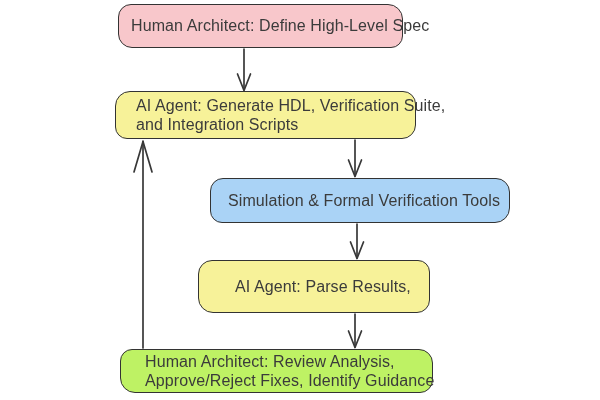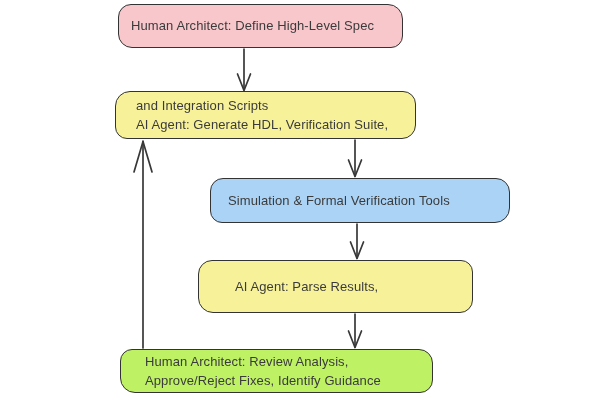--- a/index.html
+++ b/index.html
@@ -23,33 +23,33 @@
     z-index: 1;
   }
   .node {
     position: absolute;
     box-sizing: border-box;
     border: 1.7px solid #333333;
     display: flex;
     flex-direction: column;
     justify-content: center;
     z-index: 2;
-    font-size: 13px;
+    font-size: 16px;
     line-height: 19.5px;
     color: #3b3b3b;
     letter-spacing: 0.1px;
   }
   .node .line {
     white-space: nowrap;
   }
   
   .n-spec     { left: 118px; top: 4px;   width: 285px; height: 44px; padding-left: 12px; border-radius: 13px 15px 12px 14px; }
   .n-generate { left: 115px; top: 91px;  width: 301px; height: 48px; padding-left: 20px; border-radius: 15px 13px 14px 12px; }
   .n-simulate { left: 210px; top: 178px; width: 300px; height: 45px; padding-left: 17px; border-radius: 13px 14px 15px 12px; }
-  .n-parse    { left: 198px; top: 260px; width: 275px; height: 53px; padding-left: 36px; border-radius: 14px 12px 13px 15px; }
+  .n-parse    { left: 198px; top: 260px; width: 232px; height: 53px; padding-left: 36px; border-radius: 14px 12px 13px 15px; }
   .n-review   { left: 120px; top: 349px; width: 313px; height: 44px; padding-left: 35px; border-radius: 12px 14px 13px 15px; }
   .arrow-stroke {
     stroke: #383838;
     stroke-width: 1.7;
     fill: none;
     stroke-linecap: round;
     stroke-linejoin: round;
   }
 </style>
 </head>
@@ -83,22 +83,22 @@
       <path class="arrow-stroke" d="M143 348 L143 141"></path>
       <path class="arrow-stroke" d="M134 172 L143 141.5 L152 172"></path>
     </g>
   </svg>
 
   <div class="node n-spec" style="background: rgb(248, 199, 203);">
     <span class="line">Human Architect: Define High-Level Spec</span>
   </div>
 
   <div class="node n-generate" style="background: rgb(247, 242, 153);">
+    <span class="line">AI Agent: Generate HDL, Verification Suite,</span>
     <span class="line">and Integration Scripts</span>
-    <span class="line">AI Agent: Generate HDL, Verification Suite,</span>
   </div>
 
   <div class="node n-simulate" style="background: rgb(170, 211, 246);">
     <span class="line">Simulation &amp; Formal Verification Tools</span>
   </div>
 
   <div class="node n-parse" style="background: rgb(247, 242, 153);">
     <span class="line">AI Agent: Parse Results,</span>
   </div>
 

